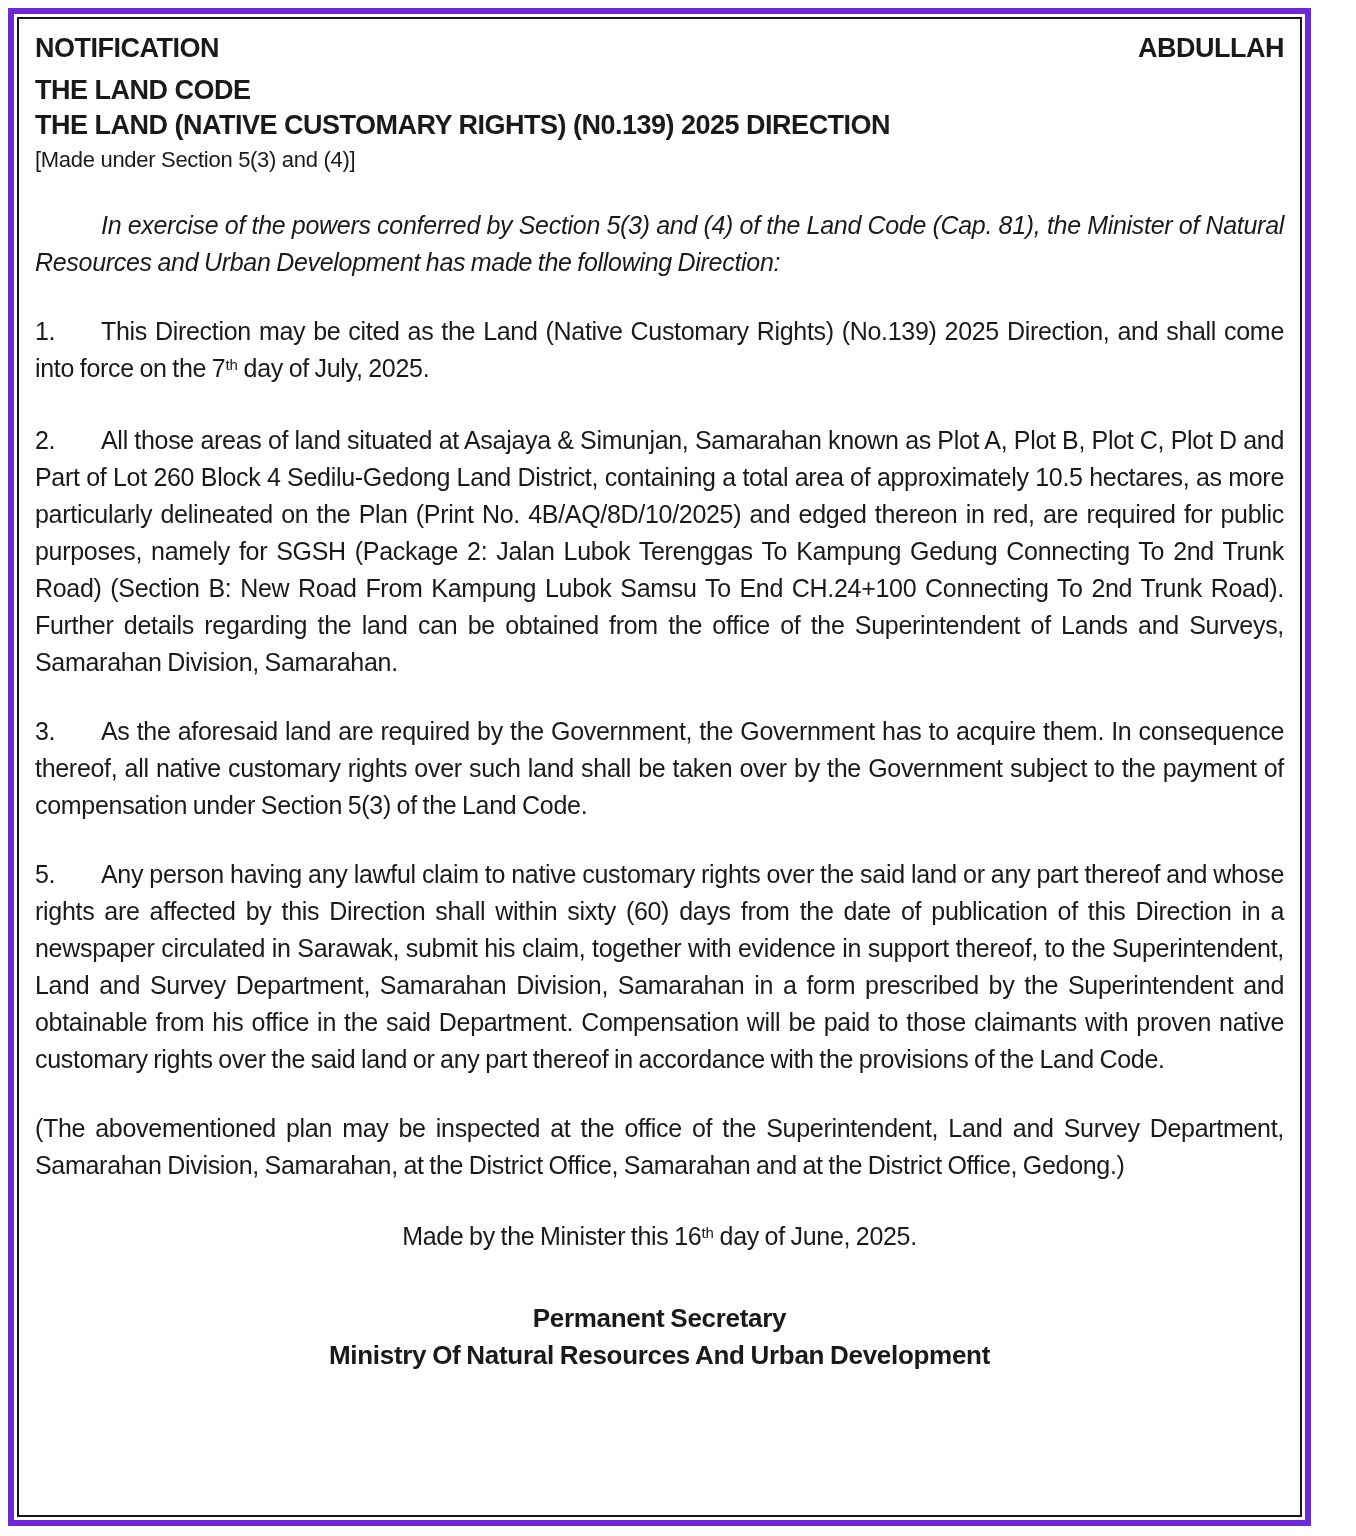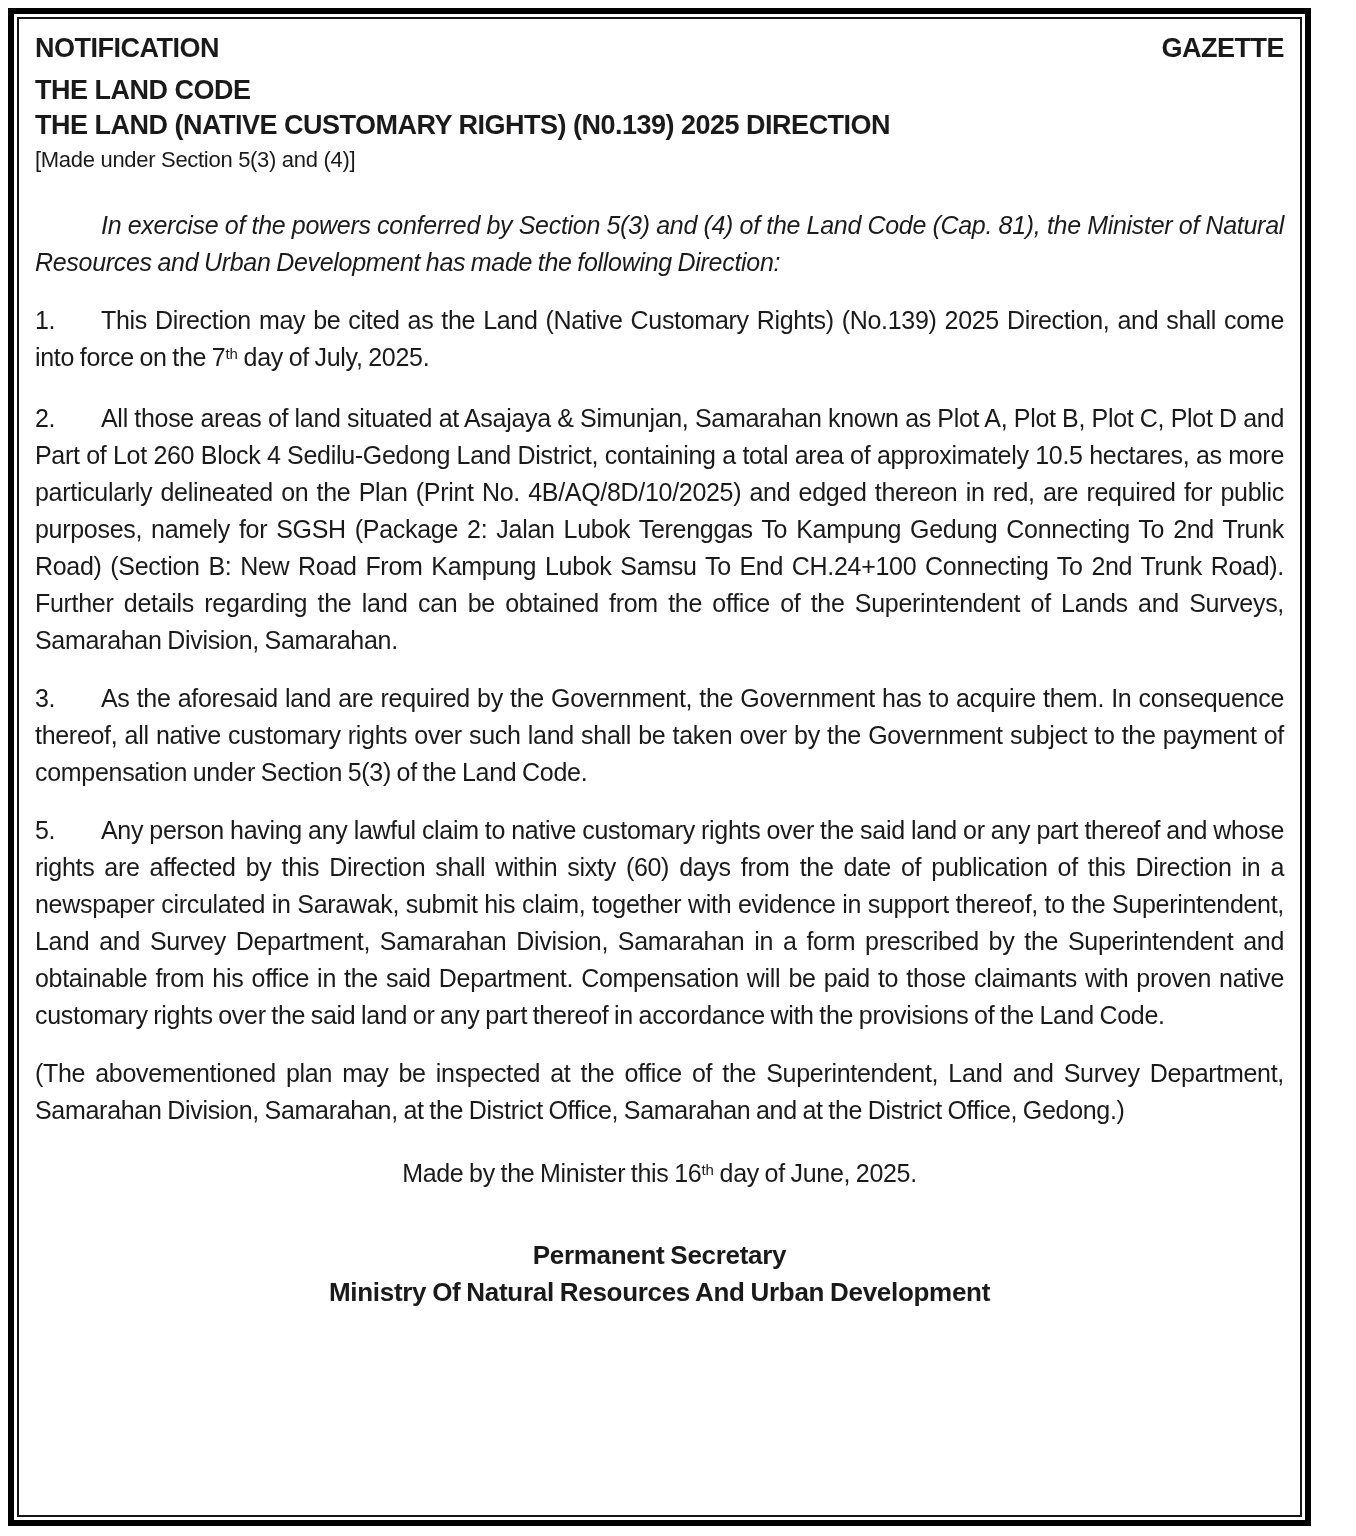--- a/index.html
+++ b/index.html
@@ -11,21 +11,21 @@
     font-family: "Liberation Sans", sans-serif;
     color: #1a1a1a;
     overflow: hidden;
   }
   .frame {
     position: absolute;
     left: 8px;
     top: 8px;
     width: 1303px;
     height: 1518px;
-    border: 6px solid #000000;
+    border: 6px solid #6d28d9;
     padding: 3px;
     background: #ffffff;
   }
   .inner {
     width: 100%;
     height: 100%;
     border: 2px solid #161616;
     padding: 12px 16px 0 16px;
     overflow: hidden;
   }
@@ -51,54 +51,54 @@
     letter-spacing: -0.3px;
   }
   .body-copy {
     font-size: 25px;
     line-height: 37px;
     letter-spacing: -0.3px;
     word-spacing: -1px;
   }
   p.para {
     text-align: justify;
-    margin-top: 21px;
+    margin-top: 32px;
   }
   p.para.first { margin-top: 30px; }
   p.indent { text-indent: 66px; font-style: italic; }
   .num { display: inline-block; width: 66px; text-indent: 0; }
   sup {
     font-size: 60%;
     vertical-align: baseline;
     position: relative;
     top: -0.5em;
     letter-spacing: 0;
   }
   .made-by {
     text-align: center;
-    margin-top: 26px;
+    margin-top: 34px;
   }
   .signature {
     text-align: center;
     font-weight: bold;
     font-size: 26px;
     line-height: 37px;
     letter-spacing: -0.3px;
     margin-top: 42px;
   }
 </style>
 </head>
 <body>
 
 <div class="frame">
   <div class="inner">
 
     <div class="masthead">
       <span>NOTIFICATION</span>
-      <span>GAZETTE</span>
+      <span>ABDULLAH</span>
     </div>
 
     <div class="title-block">
       <div class="title-line">THE LAND CODE</div>
       <div class="title-line">THE LAND (NATIVE CUSTOMARY RIGHTS) (N0.139) 2025 DIRECTION</div>
       <div class="subtitle">[Made under Section 5(3) and (4)]</div>
     </div>
 
     <div class="body-copy">
 

